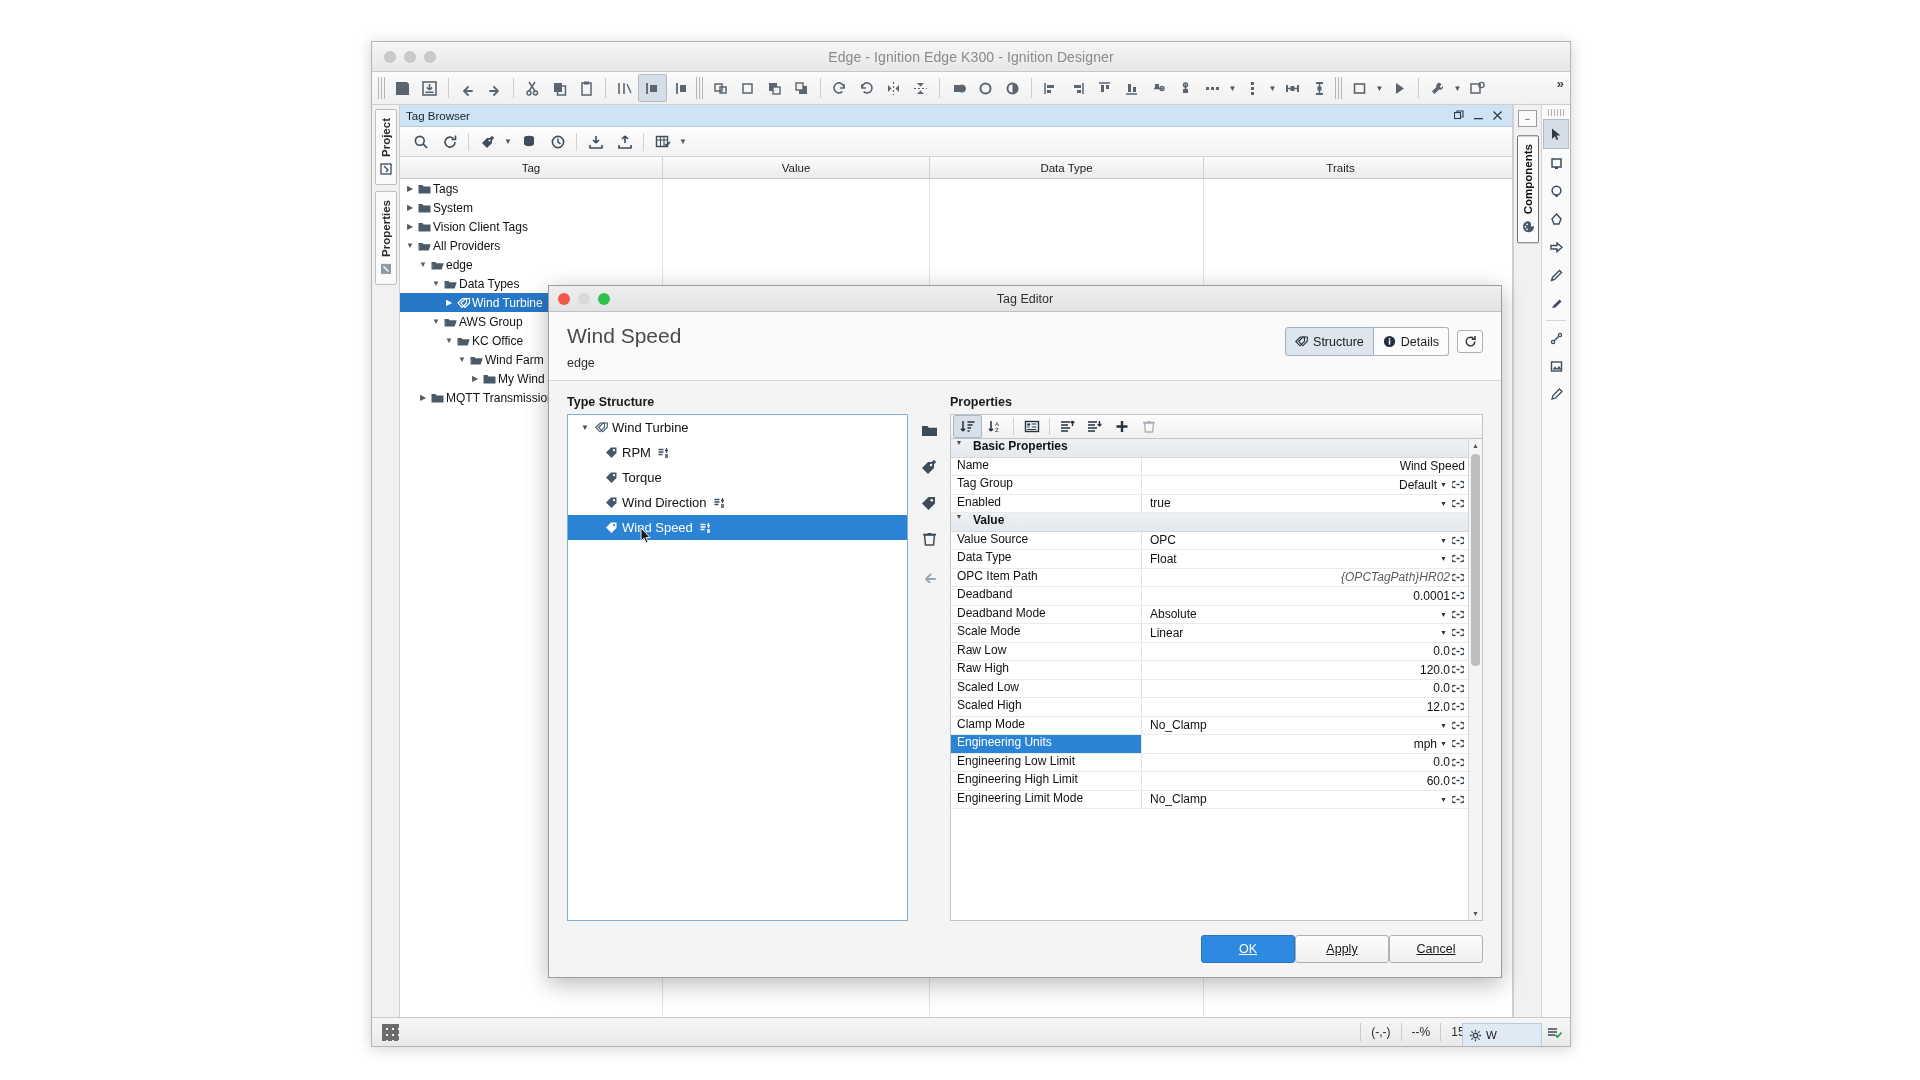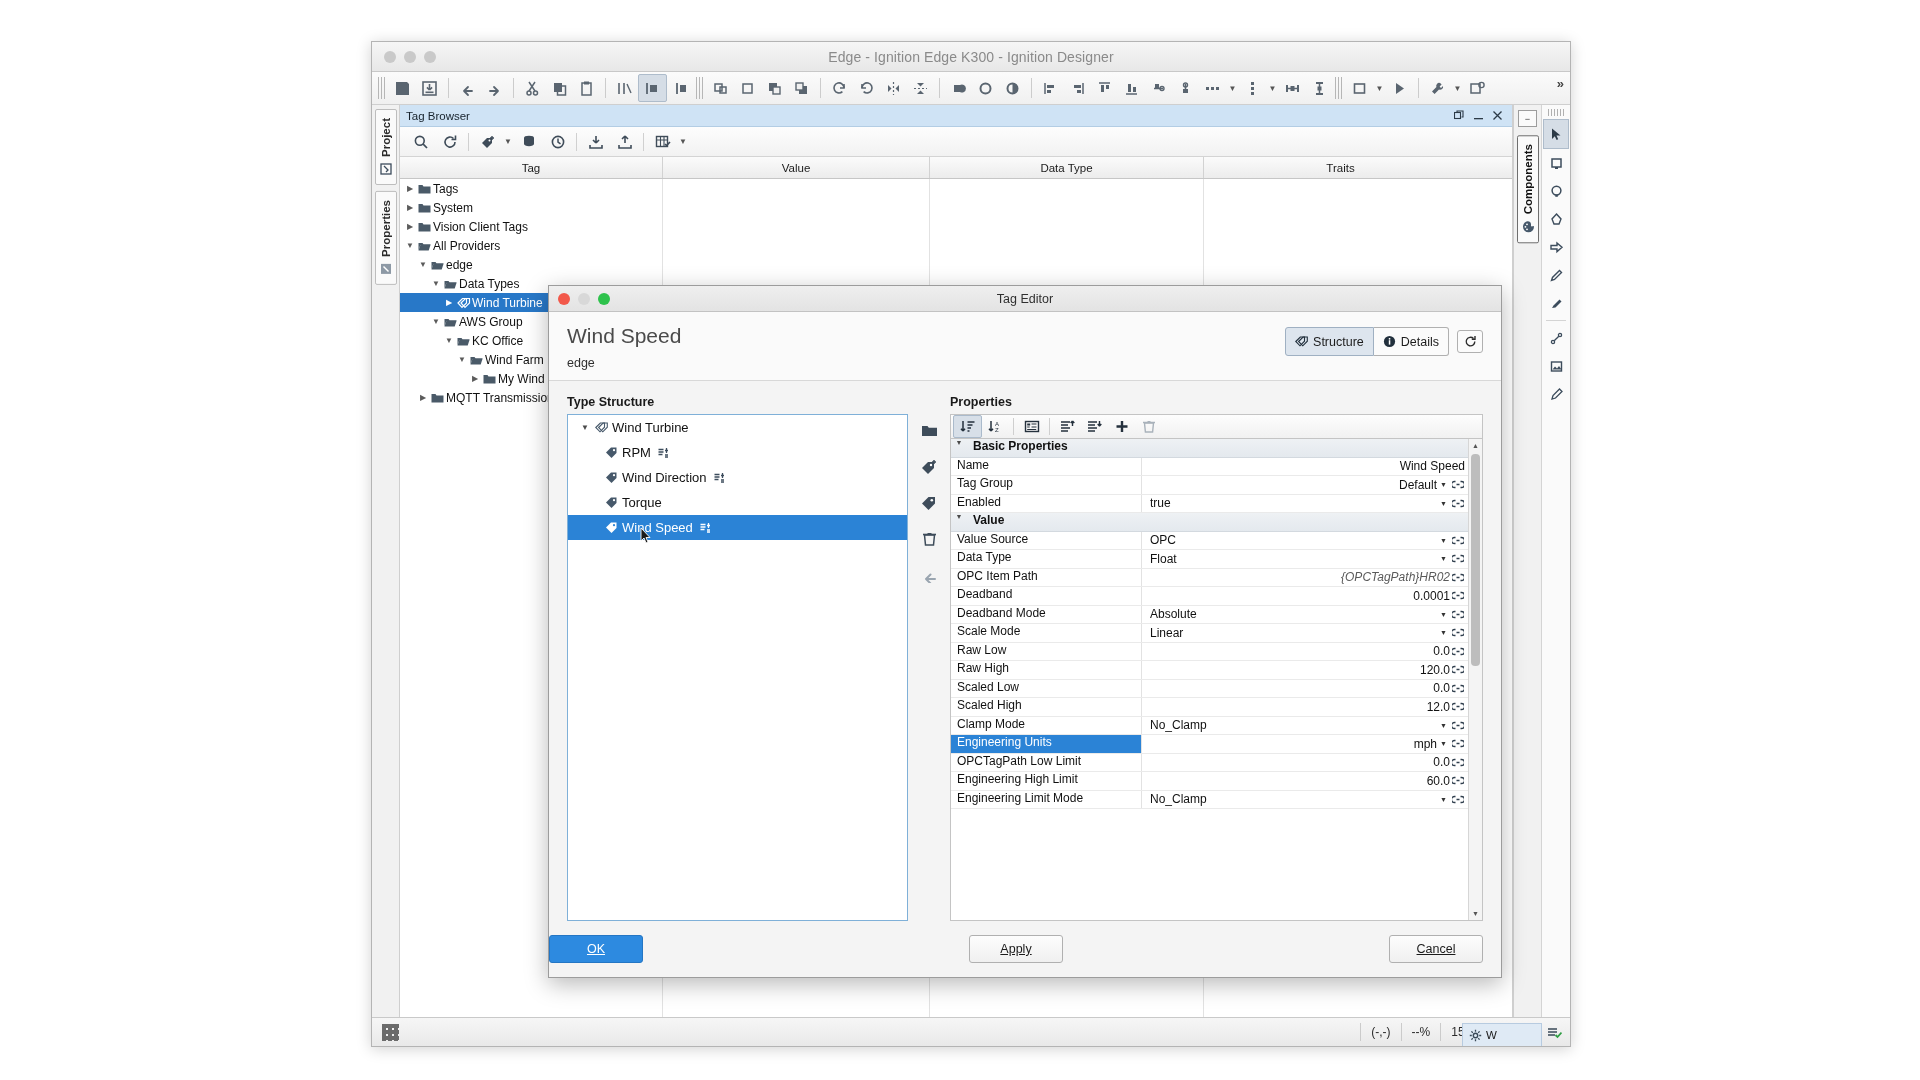--- a/index.html
+++ b/index.html
@@ -252,21 +252,21 @@
   .pv-text.right{text-align:right;}
   .pv-text.italic{font-style:italic;color:#5a5a5a;text-align:right;}
   .pv-caret{width:13px;text-align:center;font-size:7px;color:#333;}
   .pv-link{width:15px;display:flex;align-items:center;justify-content:center;color:#2f3e4d;}
 
   .pt-scroll{width:13px;background:#f4f4f4;border-left:1px solid #d6d6d6;display:flex;flex-direction:column;align-items:center;}
   .sc-arrow{height:13px;width:13px;display:flex;align-items:center;justify-content:center;font-size:7px;color:#555;}
   .sc-track{flex:1;width:13px;position:relative;}
   .sc-thumb{position:absolute;left:2px;width:9px;border-radius:4px;background:#bdbdbd;top:2px;height:212px;}
 
-  .modal-footer{height:56px;min-height:56px;display:flex;align-items:center;justify-content:space-between;padding-right:18px;gap:0;background:#f4f4f4;}
+  .modal-footer{height:56px;min-height:56px;display:flex;align-items:center;justify-content:flex-end;padding-right:18px;gap:0;background:#f4f4f4;}
   .btn{min-width:64px;height:26px;border:1px solid #b0b0b0;background:linear-gradient(#fdfdfd,#f0f0f0);
        border-radius:3px;font-size:12.5px;color:#1b1b1b;display:flex;align-items:center;justify-content:center;padding:0 14px;}
   .btn.primary{background:#2d8ae0;border-color:#2476c4;color:#fff;}
   .btn u{text-decoration:underline;}
 
   .cursor-arrow{position:absolute;left:640px;top:527px;width:12px;height:18px;pointer-events:none;}
   svg{display:block;}
 </style>
 </head>
 <body>
@@ -939,36 +939,36 @@
                 </svg>
             </span>
           </div>
           <div class="tt-row" style="padding-left:34px">
             <span class="tt-ic">
               <svg width="15" height="13" viewBox="0 0 15 13">
                   <path d="M1 6.5l5-5h5.5V7L6.5 12z" fill="currentColor"></path>
                   <circle cx="9" cy="4.2" r="1.1" fill="#fff"></circle>
                 </svg>
             </span>
+            <span>Torque</span>
+          </div>
+          <div class="tt-row" style="padding-left:34px">
+            <span class="tt-ic">
+              <svg width="15" height="13" viewBox="0 0 15 13">
+                  <path d="M1 6.5l5-5h5.5V7L6.5 12z" fill="currentColor"></path>
+                  <circle cx="9" cy="4.2" r="1.1" fill="#fff"></circle>
+                </svg>
+            </span>
             <span>Wind Direction</span>
             <span class="tt-badge">
               <svg width="13" height="12" viewBox="0 0 13 12">
                   <path d="M0.5 2.5h5M0.5 5h5M0.5 7.5h4" stroke="currentColor" stroke-width="1.3"></path>
                   <path d="M8.5 1v5M7 3.5h3M7 8h3M7 10h3" stroke="currentColor" stroke-width="1.3"></path>
                 </svg>
             </span>
-          </div>
-          <div class="tt-row" style="padding-left:34px">
-            <span class="tt-ic">
-              <svg width="15" height="13" viewBox="0 0 15 13">
-                  <path d="M1 6.5l5-5h5.5V7L6.5 12z" fill="currentColor"></path>
-                  <circle cx="9" cy="4.2" r="1.1" fill="#fff"></circle>
-                </svg>
-            </span>
-            <span>Torque</span>
           </div>
           <div class="tt-row sel" style="padding-left:34px">
             <span class="tt-ic">
               <svg width="15" height="13" viewBox="0 0 15 13">
                   <path d="M1 6.5l5-5h5.5V7L6.5 12z" fill="currentColor"></path>
                   <circle cx="9" cy="4.2" r="1.1" fill="#2b83d6"></circle>
                 </svg>
             </span>
             <span>Wind Speed</span>
             <span class="tt-badge">
@@ -1258,21 +1258,21 @@
                 <span class="pv-caret">▼</span>
                 <span class="pv-link">
                     <svg width="12" height="9" viewBox="0 0 12 9">
                       <path d="M4.5 4.5H7.5M3.5 1.5h-1a3 3 0 0 0 0 6h1M8.5 1.5h1a3 3 0 0 1 0 6h-1" stroke="currentColor" stroke-width="1.3" fill="none"></path>
                     </svg>
                   </span>
               </span>
             </div>
 
             <div class="pr">
-              <span class="pr-name">OPCTagPath Low Limit</span>
+              <span class="pr-name">Engineering Low Limit</span>
               <span class="pr-val">
                 <span class="pv-text right">0.0</span>
                 <span class="pv-link">
                     <svg width="12" height="9" viewBox="0 0 12 9">
                       <path d="M4.5 4.5H7.5M3.5 1.5h-1a3 3 0 0 0 0 6h1M8.5 1.5h1a3 3 0 0 1 0 6h-1" stroke="currentColor" stroke-width="1.3" fill="none"></path>
                     </svg>
                   </span>
               </span>
             </div>
 

